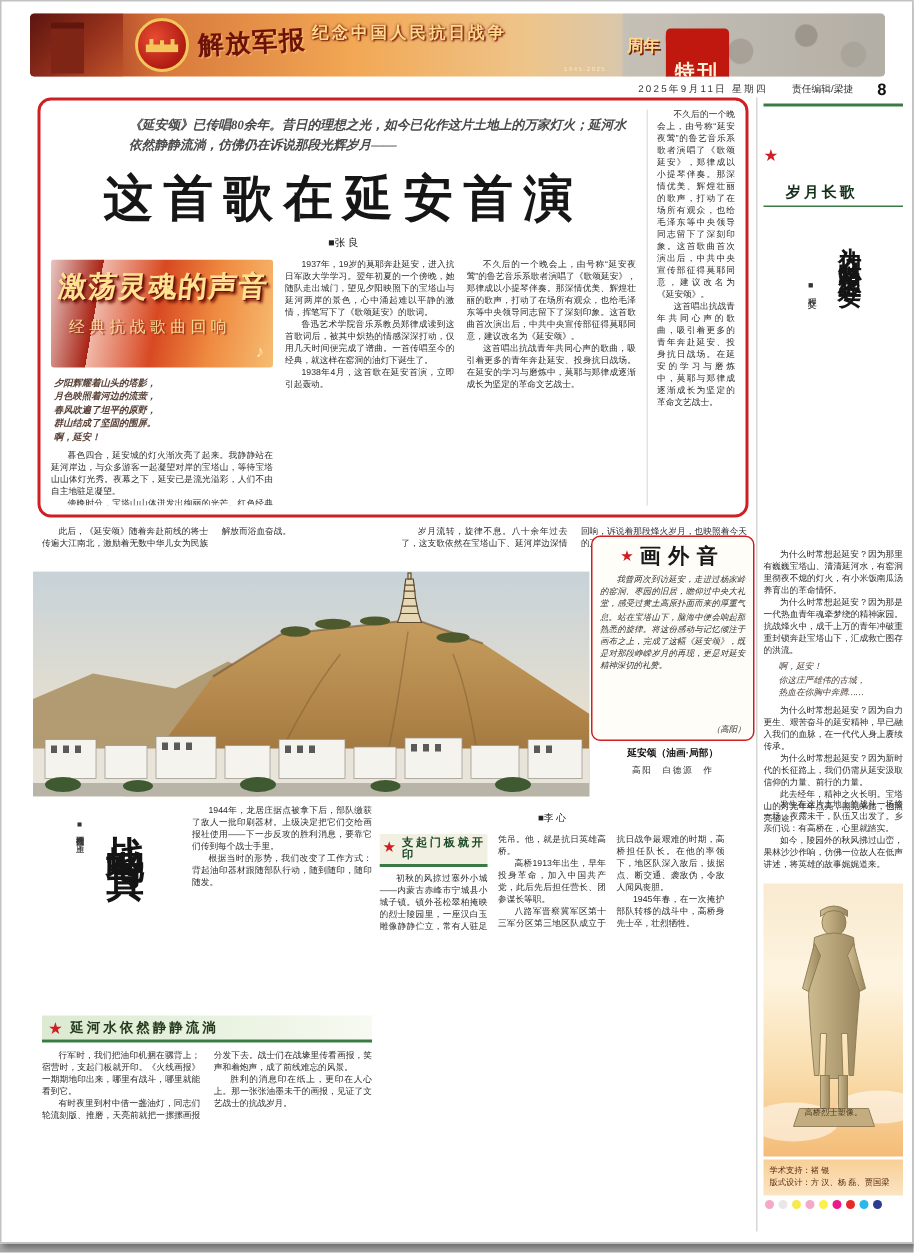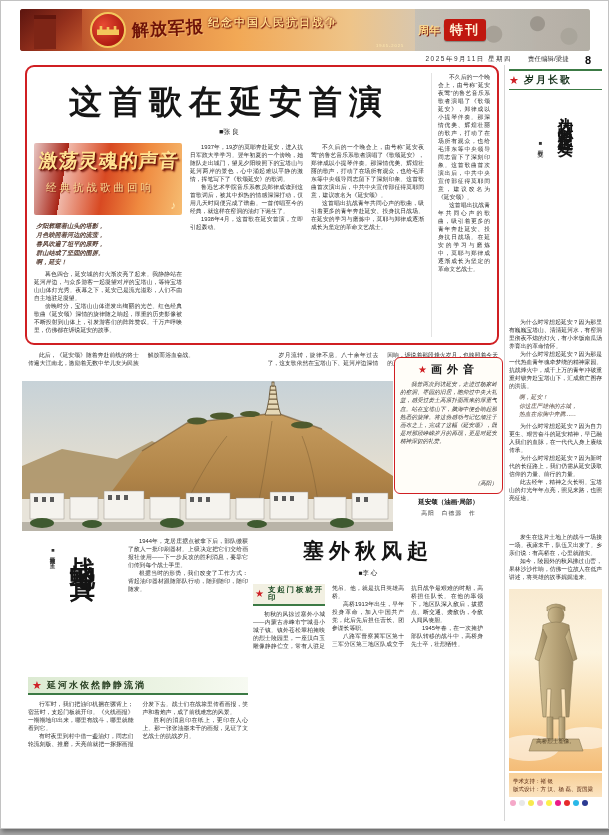--- a/index.html
+++ b/index.html
@@ -29,21 +29,21 @@
           clip-path:polygon(0 100%,0 40%,12% 40%,12% 0,24% 0,24% 40%,44% 40%,44% 10%,56% 10%,56% 40%,76% 40%,76% 0,88% 0,88% 40%,100% 40%,100% 100%);}
   .banner-name{position:absolute;left:112px;top:8px;font-family:"Liberation Serif",serif;font-weight:bold;
           font-size:17px;color:#6e1208;transform:rotate(-3deg);letter-spacing:1px;text-shadow:1px 1px 0 rgba(255,220,150,.4);}
   .banner-title{position:absolute;left:188px;top:6px;font-weight:bold;font-size:11px;line-height:15px;
           letter-spacing:2px;color:#ffd98a;text-shadow:1px 1px 1px #7e1d0e,0 0 2px #7e1d0e;}
   .banner-80{position:absolute;left:352px;top:1px;font-size:34px;font-weight:bold;color:#f7c544;
           text-shadow:2px 2px 0 #8a2315;font-family:"Liberation Serif",serif;margin-top:35px;}
   .banner-years{position:absolute;left:356px;top:34px;font-size:4px;color:#ffe9b0;letter-spacing:1px;}
   .banner-zhounian{position:absolute;left:398px;top:14px;font-size:11px;font-weight:bold;color:#ffd98a;text-shadow:1px 1px 0 #7e1d0e;}
   .banner-tekan{position:absolute;left:424px;top:10px;background:#c0170f;color:#fff2d8;font-weight:bold;
-          font-size:13px;letter-spacing:2px;padding:2px 6px;border-radius:3px;box-shadow:0 1px 1px rgba(0,0,0,.3);}
+          font-size:13px;letter-spacing:2px;padding:20px 6px;border-radius:3px;box-shadow:0 1px 1px rgba(0,0,0,.3);}
 
   
   .dateline{position:absolute;left:260px;top:53px;width:330px;height:11px;display:flex;justify-content:flex-end;
           align-items:center;gap:16px;font-size:6.5px;color:#333;}
   .dateline .date{letter-spacing:1.5px;}
   .dateline .pagenum{font-size:11px;font-weight:bold;color:#111;}
 
   
   .lead-box{position:absolute;left:24px;top:64px;width:474px;height:280px;border:2.5px solid #d01f23;
           border-radius:9px;box-sizing:border-box;padding:6px 7px;display:flex;gap:7px;background:#fff;}
@@ -71,35 +71,35 @@
   .below-strip{position:absolute;left:27px;top:350px;width:470px;height:27px;column-count:4;column-gap:9px;}
 
   
   .photo{position:absolute;left:21px;top:380px;width:371px;height:150px;overflow:hidden;background:#dfe4e0;}
 
   
   .vo-box{position:absolute;left:393px;top:356px;width:109px;height:137px;border:1.5px solid #d01f23;border-radius:6px;
           box-sizing:border-box;padding:4px 5px;background:#fffdf8;}
   .vo-head{display:flex;align-items:center;gap:4px;justify-content:center;margin-bottom:3px;}
   .vo-head .star{color:#d01f23;font-size:10px;}
-  .vo-head .t{font-weight:bold;font-size:11px;letter-spacing:5px;color:#1a1a1a;}
+  .vo-head .t{font-weight:bold;font-size:14px;letter-spacing:5px;color:#1a1a1a;}
   .vo-text{font-family:"Liberation Serif",serif;font-style:italic;font-size:5.6px;line-height:8.2px;color:#333;
           text-align:justify;height:100px;overflow:hidden;text-indent:11px;}
   .vo-sign{text-align:right;font-size:5.6px;color:#333;font-style:italic;}
   .vo-caption{position:absolute;left:393px;top:497px;width:109px;text-align:center;}
   .vo-caption .l1{font-weight:bold;font-size:6.5px;color:#111;}
   .vo-caption .l2{font-size:5.8px;color:#333;margin-top:2px;letter-spacing:1px;}
 
   
   .vrule{position:absolute;left:503px;top:64px;width:1px;height:756px;background:#d6d6d6;}
   .rightcol{position:absolute;left:508px;top:68px;width:93px;}
   .seg-header{display:flex;align-items:center;gap:5px;border-top:2px solid #3c7a45;border-bottom:1px solid #3c7a45;
           padding:2px 0;}
   .seg-header .star{color:#cf1f25;font-size:11px;line-height:10px;}
-  .seg-header .t{font-weight:bold;font-size:10px;letter-spacing:2px;color:#15301a;}
+  .seg-header .t{font-weight:bold;font-size:10px;letter-spacing:2px;color:#15301a;margin-top:48px;}
   .vert-block{height:228px;display:flex;justify-content:center;gap:10px;padding:14px 0 6px 0;box-sizing:border-box;}
   .vert-byline{writing-mode:vertical-rl;text-orientation:upright;font-size:6px;color:#333;margin-top:36px;}
   .vert-headline{writing-mode:vertical-rl;text-orientation:upright;font-weight:bold;font-size:15.5px;
           letter-spacing:3px;color:#141414;}
   .sidebar-text{height:212px;}
   .lyric{font-family:"Liberation Serif",serif;font-style:italic;font-size:5.8px;line-height:8.5px;color:#4e3f36;
           margin:3px 0 3px 10px;}
   .lyric p{margin:0;}
 
   
@@ -163,20 +163,21 @@
   </div>
 
   <div class="dateline">
     <span class="date">2025年9月11日 星期四</span>
     <span class="editor">责任编辑/梁捷</span>
     <span class="pagenum">8</span>
   </div>
 
   <div class="lead-box">
     <div class="lead-main">
+      <div class="kicker">《延安颂》已传唱80余年。昔日的理想之光，如今已化作这片土地上的万家灯火；延河水依然静静流淌，仿佛仍在诉说那段光辉岁月——</div>
       <div class="headline">这首歌在延安首演</div>
       <div class="lead-byline">■张 良</div>
       <div class="lead-cols">
         <div class="lead-colA">
           <div class="promo">
             <div class="promo-title">激荡灵魂的声音</div>
             <div class="promo-sub">经典抗战歌曲回响</div>
             <div class="promo-note">♪</div>
           </div>
           <div class="poem">
@@ -393,21 +394,20 @@
       <span class="t">延河水依然静静流淌</span>
     </div>
     <div class="bf-cols jtext">
         <p>行军时，我们把油印机捆在骡背上；宿营时，支起门板就开印。《火线画报》一期期地印出来，哪里有战斗，哪里就能看到它。</p>
         <p>有时夜里到村中借一盏油灯，同志们轮流刻版、推磨，天亮前就把一摞摞画报分发下去。战士们在战壕里传看画报，笑声和着炮声，成了前线难忘的风景。</p>
         <p>胜利的消息印在纸上，更印在人心上。那一张张油墨未干的画报，见证了文艺战士的抗战岁月。</p>
       </div>
   </div>
 
   <div class="autumn">
-    <div class="autumn-headline">塞外秋风起</div>
     <div class="autumn-byline">■李 心</div>
     <div class="autumn-cols jtext">
       <div class="hero-box">
         <span class="star">★</span>
         <span class="t">支起门板就开印</span>
       </div>
       <div>
           <p>初秋的风掠过塞外小城——内蒙古赤峰市宁城县小城子镇。镇外苍松翠柏掩映的烈士陵园里，一座汉白玉雕像静静伫立，常有人驻足凭吊。他，就是抗日英雄高桥。</p>
           <p>高桥1913年出生，早年投身革命，加入中国共产党，此后先后担任营长、团参谋长等职。</p>
           <p>八路军晋察冀军区第十三军分区第三地区队成立于抗日战争最艰难的时期，高桥担任队长。在他的率领下，地区队深入敌后，拔据点、断交通、袭敌伪，令敌人闻风丧胆。</p>

